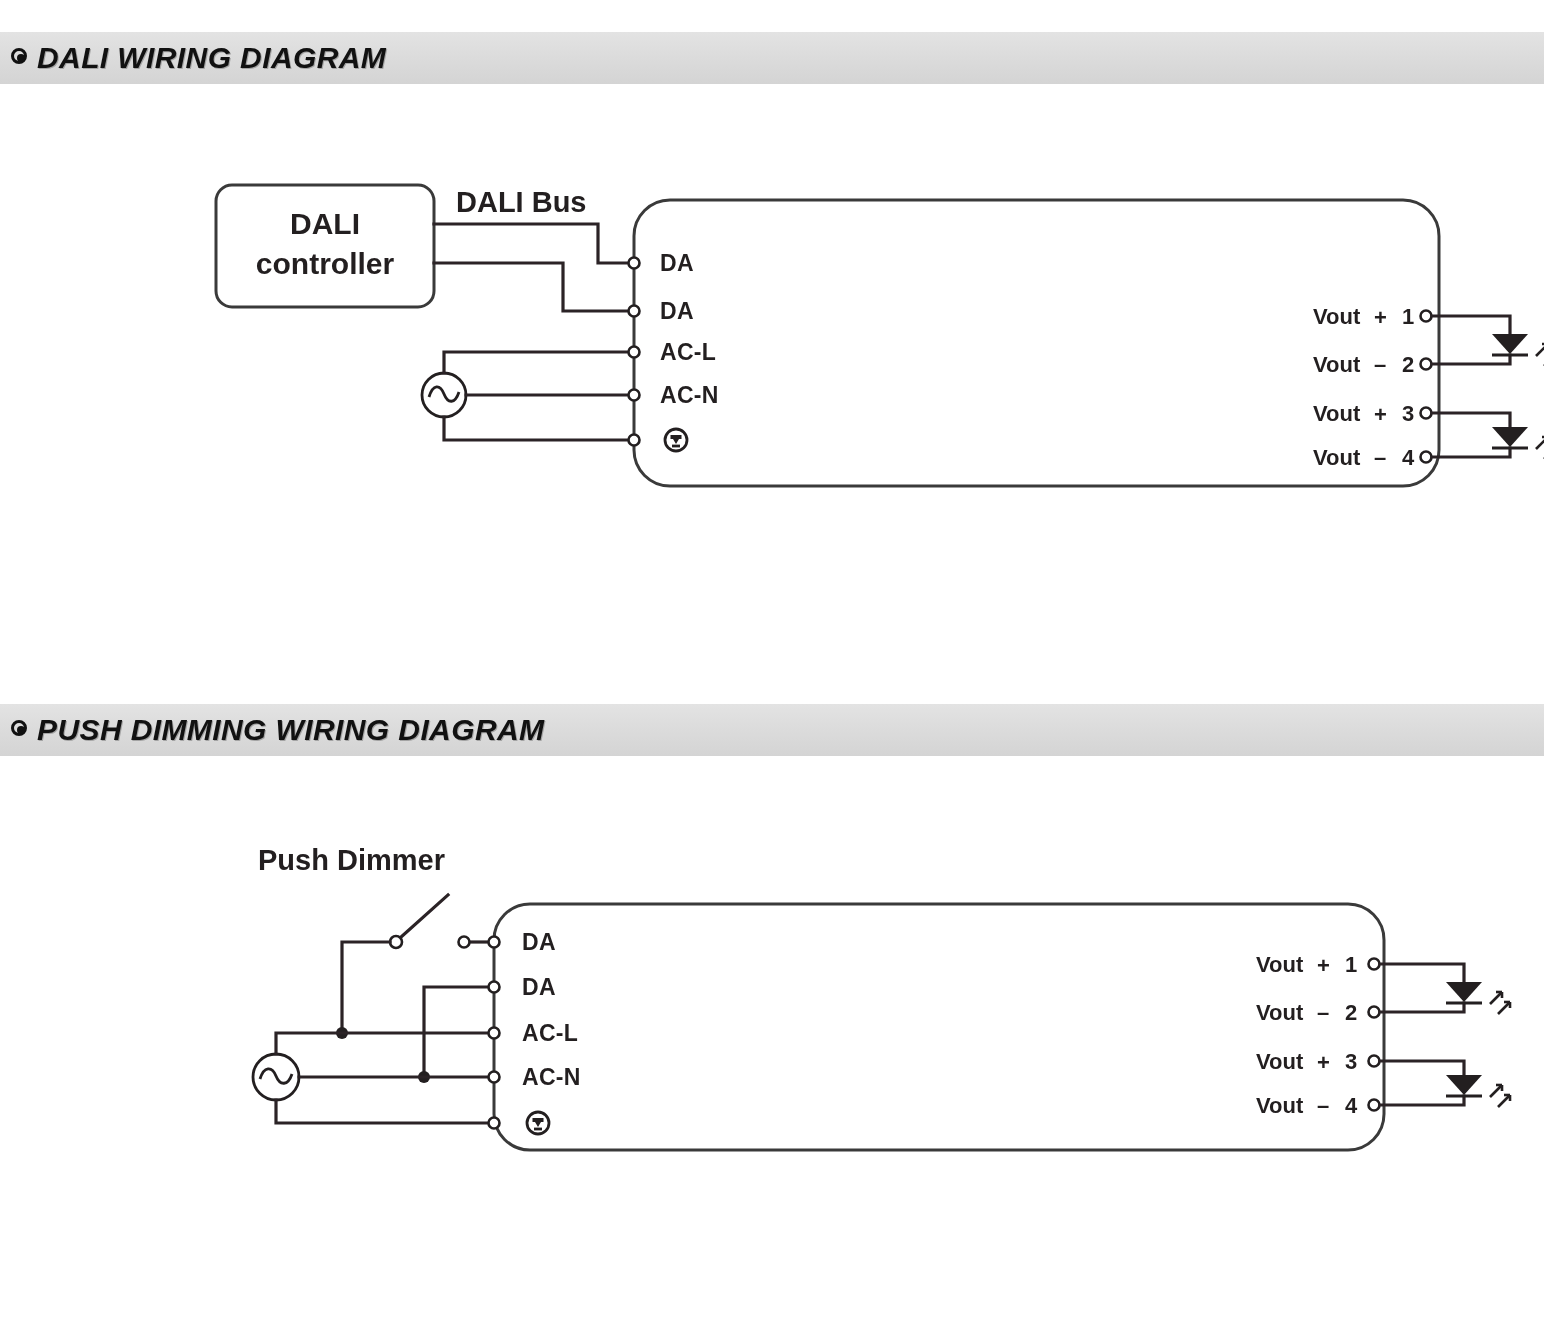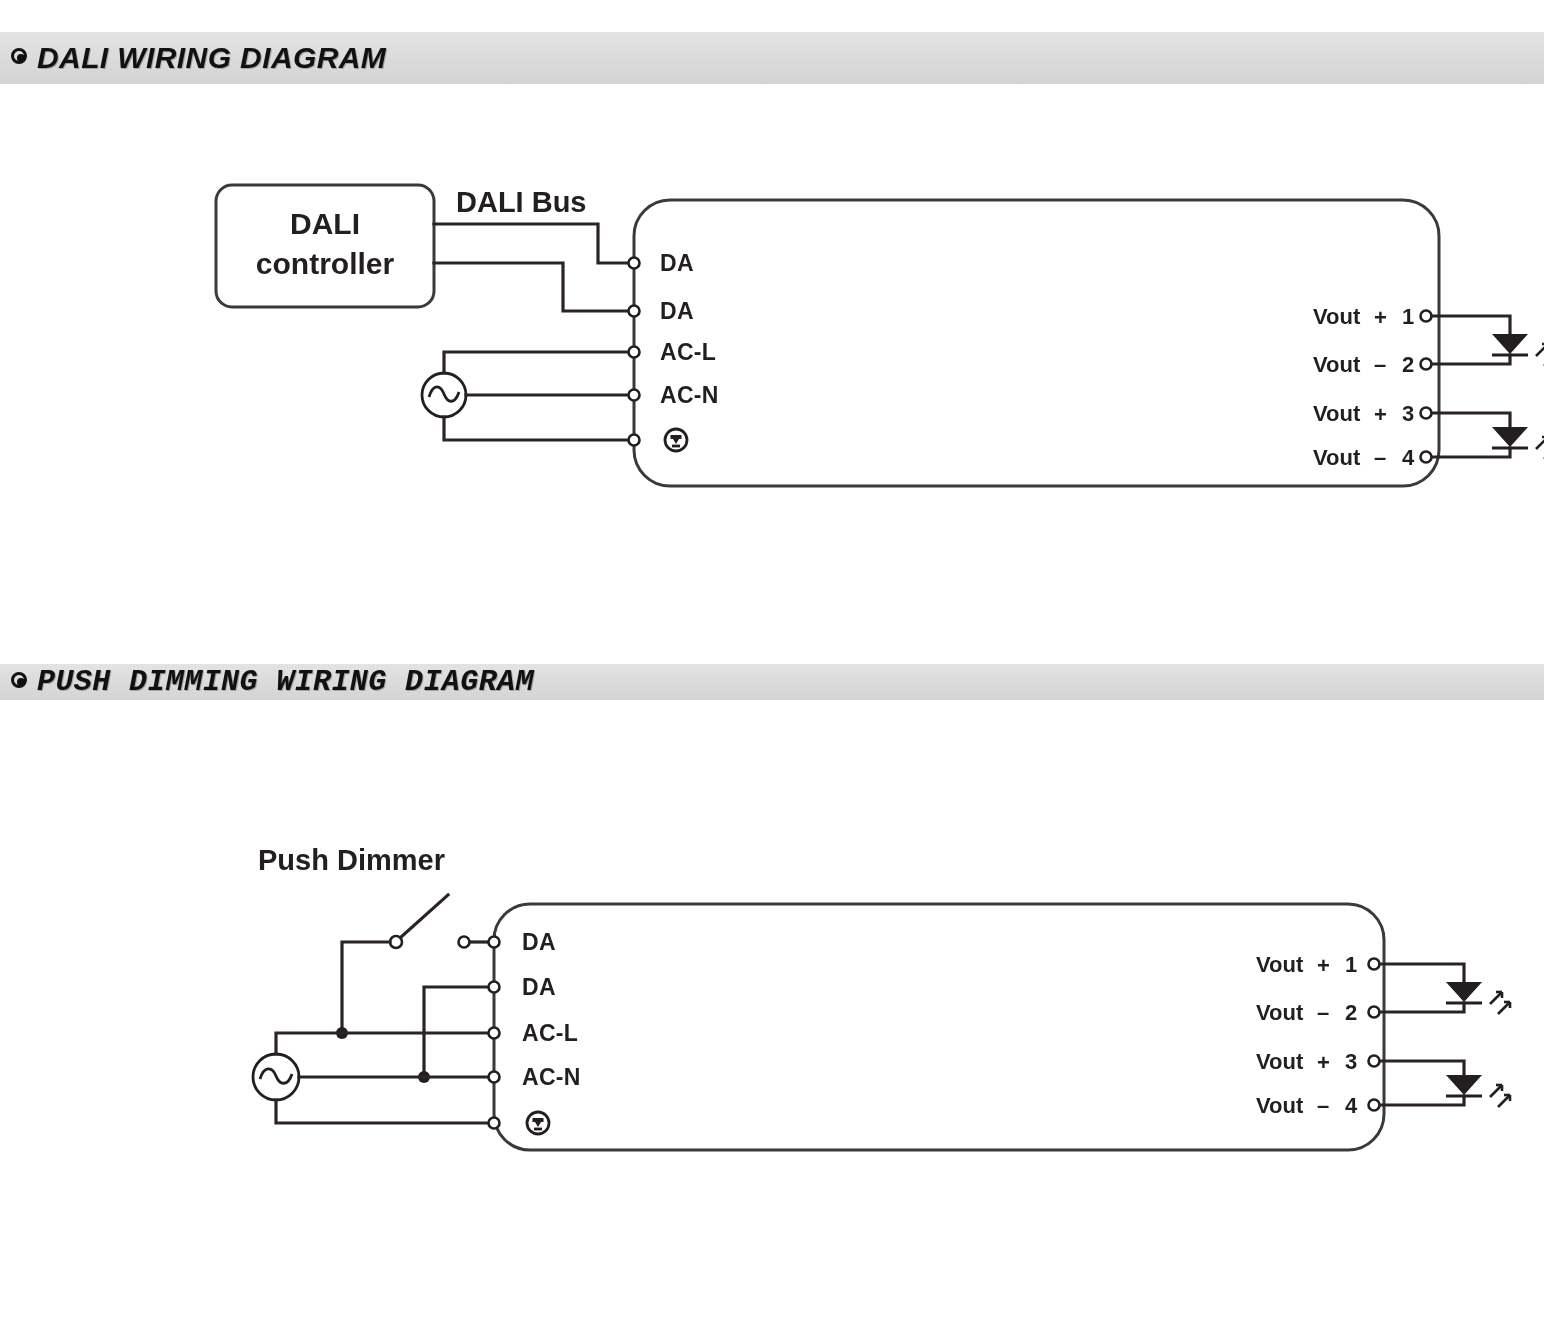--- a/index.html
+++ b/index.html
@@ -6,21 +6,21 @@
   body{
     width:1544px;height:1322px;position:relative;overflow:hidden;
     font-family:"Liberation Sans","DejaVu Sans",sans-serif;
   }
   .section-header{
     position:absolute;left:0;width:1544px;
     background:linear-gradient(180deg,#e3e3e3 0%,#dcdcdc 45%,#d4d4d4 100%);
     display:flex;align-items:center;box-sizing:border-box;padding-left:8px;
   }
   #hdr1{top:0;height:52px;margin-top:32px;}
-  #hdr2{top:664px;height:36px;font-family:Liberation Mono, monospace;}
+  #hdr2{top:704px;height:52px;}
   .bullseye{
     width:26px;height:26px;flex:0 0 26px;margin-right:3px;position:relative;
   }
   .bullseye::before{
     content:"";position:absolute;left:3px;top:3px;width:16px;height:16px;
     border:3px solid #111;border-radius:50%;box-sizing:border-box;
   }
   .bullseye::after{
     content:"";position:absolute;left:9px;top:9px;width:8px;height:8px;
     background:#111;border-radius:50%;

